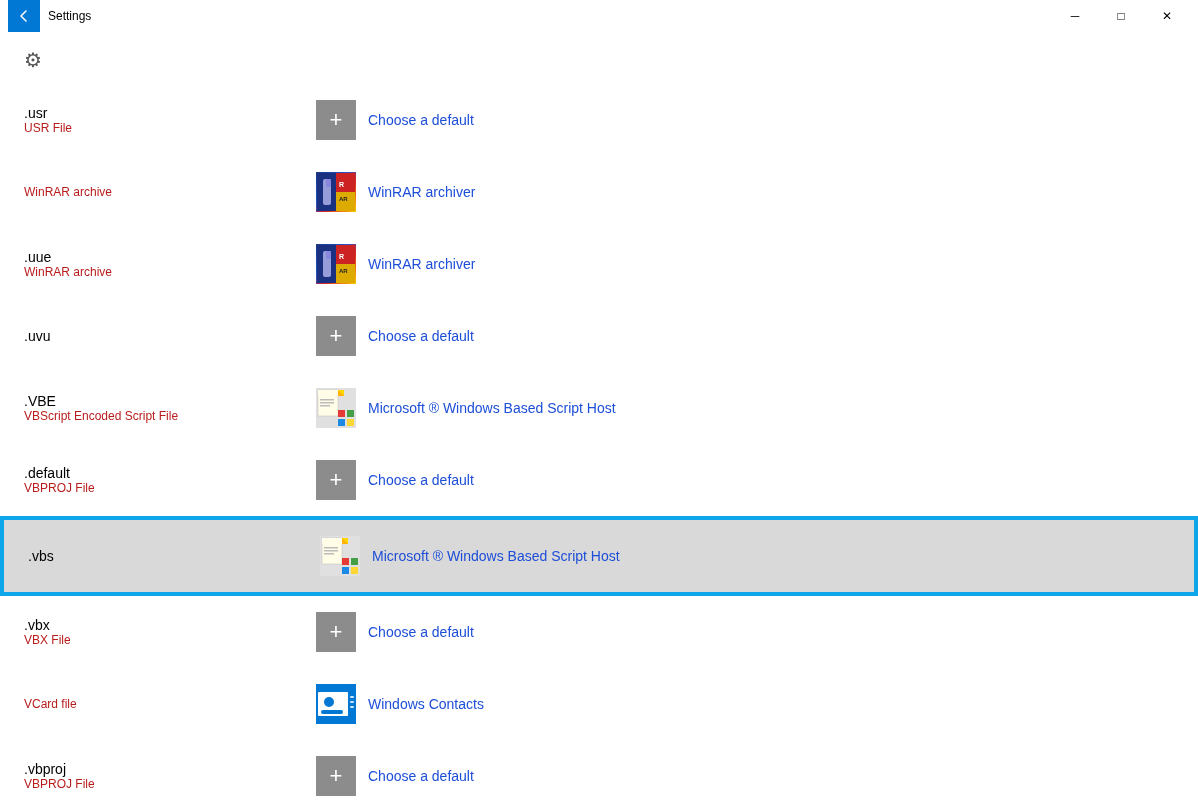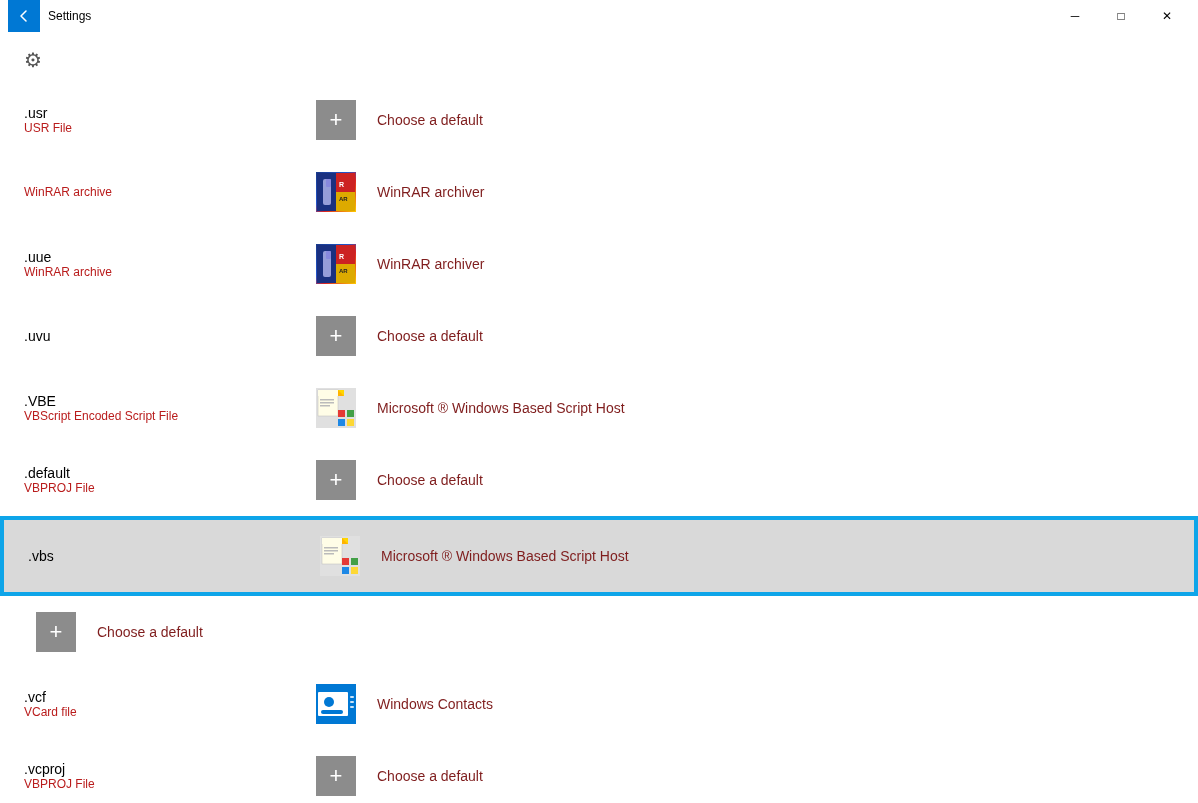--- a/index.html
+++ b/index.html
@@ -116,22 +116,21 @@
     .file-app-col {
       display: flex;
       align-items: center;
       flex: 1;
       cursor: pointer;
       padding: 8px 12px;
       min-height: 48px;
     }
     .file-app-name {
       font-size: 14px;
-      color: #7f1d1d;
-      margin-left: 9px;
+      color: #1d4ed8;
     }
 
     
     .plus-icon {
       width: 40px;
       height: 40px;
       background: #8c8c8c;
       display: flex;
       align-items: center;
       justify-content: center;
@@ -339,48 +338,51 @@
     <rect x="22" y="22" width="7" height="7" fill="#e53935"></rect>
     <rect x="31" y="22" width="7" height="7" fill="#43a047"></rect>
     <rect x="22" y="31" width="7" height="7" fill="#1e88e5"></rect>
     <rect x="31" y="31" width="7" height="7" fill="#fdd835"></rect>
   </svg>
           </div>
           <span class="file-app-name">Microsoft ® Windows Based Script Host</span>
         </div>
       </div>
       <div class="file-row">
-        <div class="file-app-col">
-          <div class="plus-icon"></div>
-          <span class="file-app-name">Choose a default</span>
-        </div>
-      </div>
-      <div class="file-row">
-        <div class="file-ext-col">
-          <div class="file-ext">.vcf</div>
+        <div class="file-ext-col">
+          <div class="file-ext">.vbx</div>
+          <div class="file-desc">VBX File</div>
+        </div>
+        <div class="file-app-col">
+          <div class="plus-icon"></div>
+          <span class="file-app-name">Choose a default</span>
+        </div>
+      </div>
+      <div class="file-row">
+        <div class="file-ext-col">
           <div class="file-desc">VCard file</div>
         </div>
         <div class="file-app-col">
           <div class="contacts-icon">
             <svg width="40" height="40" viewBox="0 0 40 40">
     <rect width="40" height="40" fill="#0078d4"></rect>
     <rect x="2" y="8" width="30" height="24" rx="1" fill="white"></rect>
     <circle cx="13" cy="18" r="5" fill="#0078d4"></circle>
     <rect x="5" y="26" width="22" height="4" rx="2" fill="#0078d4"></rect>
     <rect x="34" y="12" width="4" height="2" rx="1" fill="white" opacity="0.8"></rect>
     <rect x="34" y="17" width="4" height="2" rx="1" fill="white" opacity="0.8"></rect>
     <rect x="34" y="22" width="4" height="2" rx="1" fill="white" opacity="0.8"></rect>
   </svg>
           </div>
           <span class="file-app-name">Windows Contacts</span>
         </div>
       </div>
       <div class="file-row">
         <div class="file-ext-col">
-          <div class="file-ext">.vcproj</div>
+          <div class="file-ext">.vbproj</div>
           <div class="file-desc">VBPROJ File</div>
         </div>
         <div class="file-app-col">
           <div class="plus-icon"></div>
           <span class="file-app-name">Choose a default</span>
         </div>
       </div>
     </div>
 </div>
 

